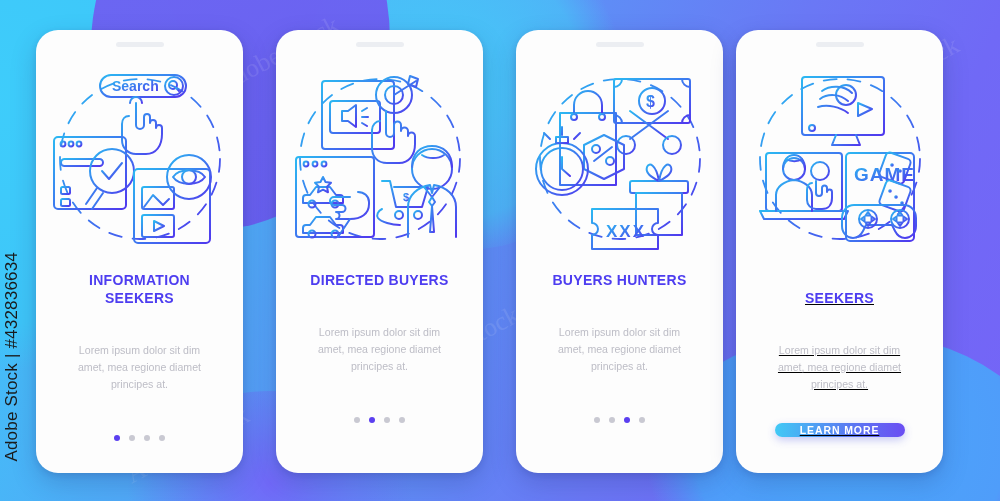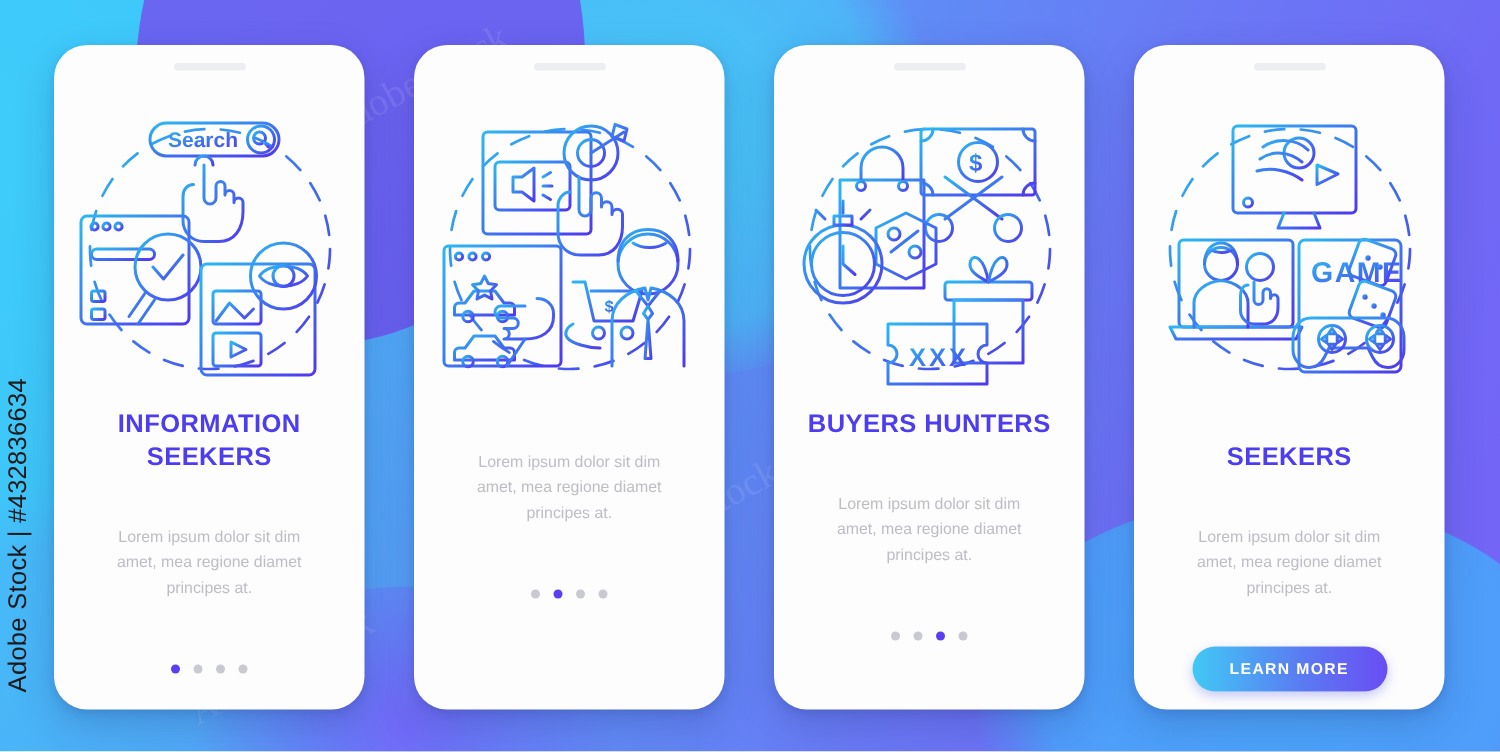--- a/index.html
+++ b/index.html
@@ -93,42 +93,42 @@
     box-shadow: 0 10px 26px rgba(30,40,110,.22),
                 0 2px 6px rgba(30,40,110,.14);
     overflow: hidden;
     display: flex;
     flex-direction: column;
     align-items: center;
   }
   .phone-1 { left: 36px; }
   .phone-2 { left: 276px; }
   .phone-3 { left: 516px; }
-  .phone-4 { left: 756px; }
+  .phone-4 { left: 736px; text-decoration: underline; }
 
   .speaker {
     width: 48px; height: 5px;
     border-radius: 3px;
     background: #eceef2;
     margin-top: 12px;
     flex: 0 0 auto;
   }
   .illus-wrap {
     width: 100%;
     height: 215px;
-    display: flex; align-items: flex-end; justify-content: center;
+    display: flex; align-items: center; justify-content: center;
     margin-top: 4px;
     flex: 0 0 auto;
   }
   .illus-wrap svg { display: block; }
 
   .card-title {
     color: #4d3df0;
     font-weight: bold;
-    font-size: 17px;
+    font-size: 14px;
     letter-spacing: .3px;
     text-align: center;
     line-height: 1.28;
     padding: 0 12px;
     margin-top: 6px;
   }
   .card-body {
     color: #bdbdc6;
     font-size: 10.6px;
     line-height: 1.62;
@@ -143,21 +143,21 @@
   }
   .dot {
     width: 6px; height: 6px;
     border-radius: 50%;
     background: #c9c9d2;
   }
   .dot.active { background: #5b3ff0; }
 
   .cta {
     margin-top: 30px;
-    width: 130px; height: 30px;
+    width: 130px; height: 14px;
     border-radius: 16px;
     border: none;
     background: linear-gradient(90deg, #41c9f5 0%, #5a7cf2 55%, #6a4df3 100%);
     color: #fff;
     font-size: 10.5px;
     font-weight: bold;
     letter-spacing: .9px;
     display: flex; align-items: center; justify-content: center;
     cursor: pointer;
     box-shadow: 0 3px 8px rgba(70,80,230,.3);
@@ -323,20 +323,21 @@
             <path d="M132 96 c6 4 16 4 22 0"></path>
             <path d="M118 178 v-30 c0 -12 10 -20 22 -22 l2 8 l2 -8 c12 2 22 10 22 22 v30"></path>
             <path d="M134 128 l8 10 l8 -10"></path>
             <path d="M142 138 l-3 5 l3 4 l3 -4 z M142 147 l-2 26 h4 z"></path>
             <line x1="128" y1="150" x2="128" y2="178"></line>
             <line x1="156" y1="150" x2="156" y2="178"></line>
           </g>
         </svg>
       </div>
 
+      <div class="card-title">DIRECTED BUYERS</div>
       <div class="card-body">Lorem ipsum dolor sit dim amet, mea regione diamet principes at.</div>
 
       <div class="dots">
         <span class="dot"></span>
         <span class="dot active"></span>
         <span class="dot"></span>
         <span class="dot"></span>
       </div>
     </div>
 

